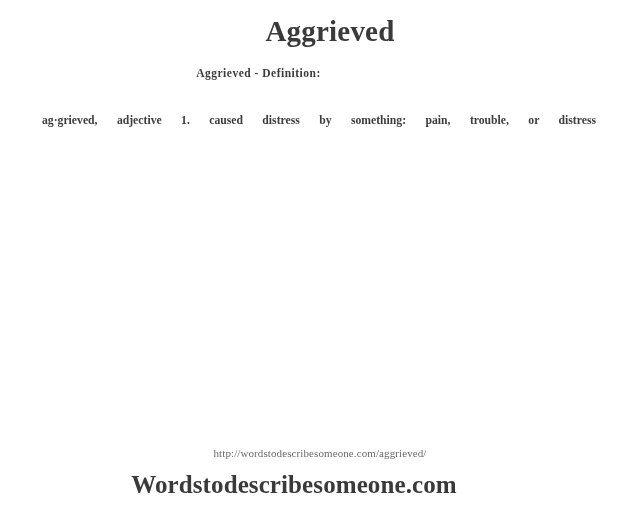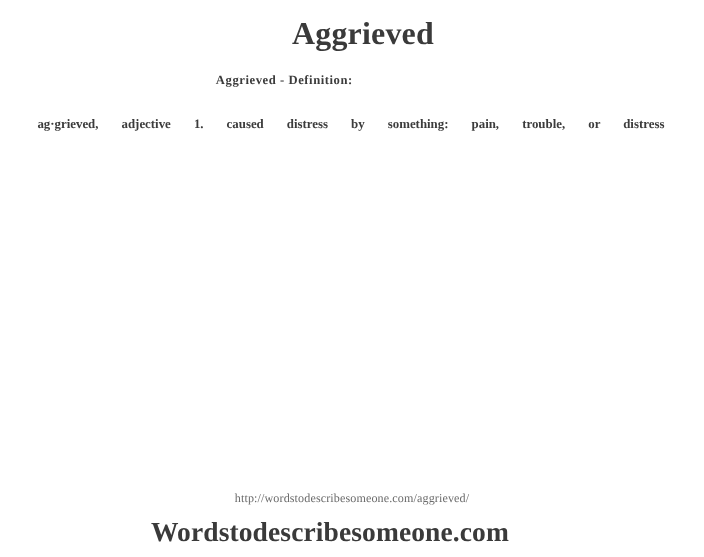--- a/index.html
+++ b/index.html
@@ -63,21 +63,21 @@
     top: 99px;
     left: 30px;
     width: 578px;
   }
   .definition-text {
     font-size: 11.7px;
     font-weight: bold;
     color: #3c3c3c;
     line-height: 20px;
     text-align: center;
-    margin: 4px;
+    margin: 12px;
     word-spacing: 2px;
   }
   .definition-line {
     display: block;
   }
   .definition-line.first {
     text-align: justify;
     text-align-last: justify;
     word-spacing: 1.5px;
   }
@@ -95,21 +95,21 @@
     font-weight: normal;
     color: #6b6b6b;
     line-height: 14px;
     letter-spacing: 0.1px;
     margin: 4px;
   }
 
   .footer-brand-block {
     position: absolute;
     top: 470px;
-    left: 16px;
+    left: 10px;
     width: 568px;
     text-align: center;
   }
   .footer-brand {
     font-size: 25px;
     font-weight: bold;
     color: #3a3a3a;
     line-height: 30px;
     letter-spacing: 0.1px;
     margin: 0;

